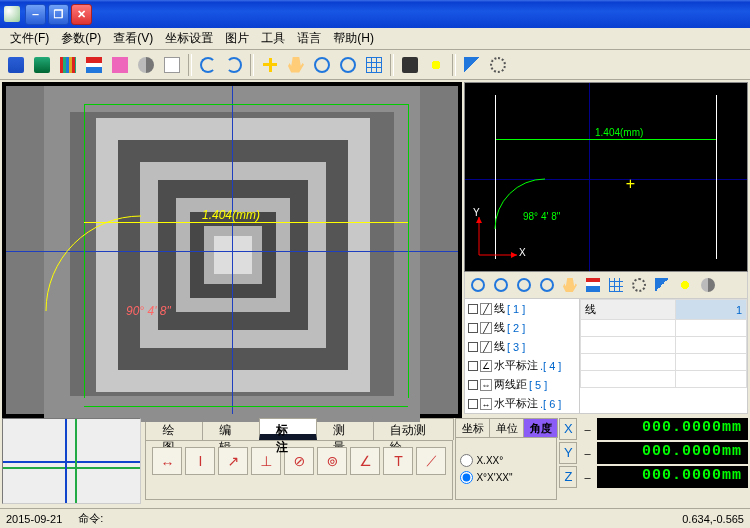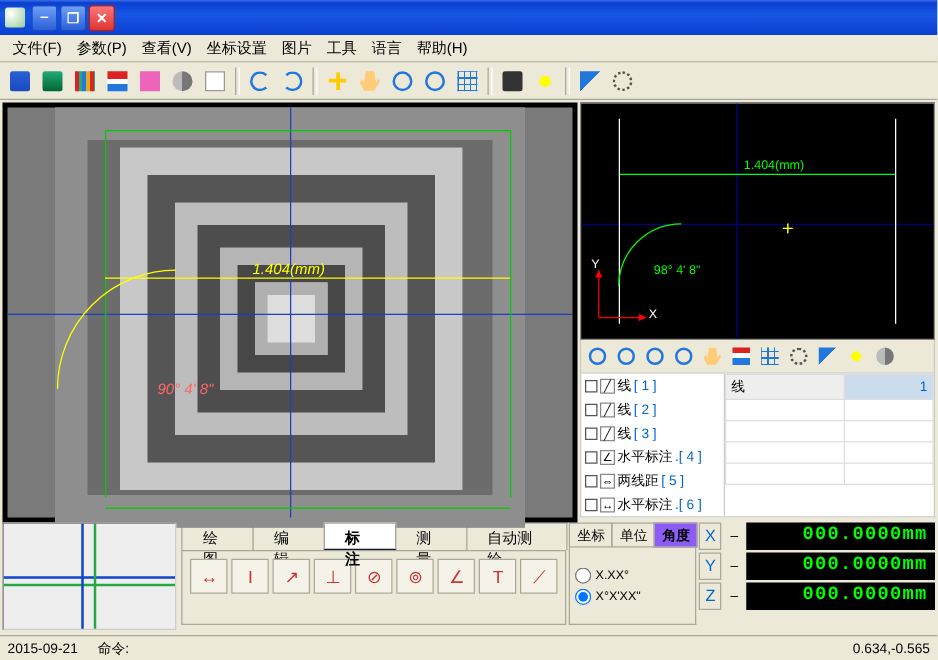--- a/index.html
+++ b/index.html
@@ -70,21 +70,21 @@
 
   
   .bottom { display:flex; height: 92px; }
   .thumb { width:142px; height:86px; margin:2px; border:1px inset #ccc; background:#eee; position:relative; }
   .thumb .th{position:absolute;left:0;right:0;border-top:2px solid;}
   .thumb .tv{position:absolute;top:0;bottom:0;border-left:2px solid;}
 
   .midpanel { flex:1; margin:2px; }
   .tabs { display:flex; height:22px; }
   .tab { padding:3px 16px; border:1px solid #aca899; background:#ece9d8; font-size:12px; cursor:pointer; border-bottom:none; margin-right:-1px; }
-  .tab.active { background:#fff; font-weight:bold; border-bottom:1px solid #0f172a; position:relative; z-index:1; }
+  .tab.active { background:#fff; font-weight:bold; border-bottom:6px solid #0f172a; position:relative; z-index:1; }
   .tabbody { border:1px solid #aca899; background:#ece9d8; height:60px; padding:6px; display:flex; gap:3px; }
   .dimbtn { width:30px; height:28px; border:1px solid #aca899; background:#f5f3e7; display:flex;align-items:center;justify-content:center; cursor:pointer; font-size:14px; color:#c33; }
 
   .rightbot { width:298px; margin:2px 2px 2px 0; display:flex; gap:2px; }
   .coordtabs { width:102px; }
   .ctabs { display:flex; height:20px; }
   .ctab { flex:1; text-align:center; padding:2px 0; border:1px solid #aca899; font-size:11px; cursor:pointer; margin-right:-1px; }
   .ctab.active { background:#8b5cf6; font-weight:bold; }
   .cbody { height:62px; border:1px solid #aca899; border-top:none; background:#ece9d8; padding:4px; font-size:10px; display:flex; flex-direction:column; gap:4px; justify-content:center; }
   .cbody label { display:flex; align-items:center; gap:3px; }

